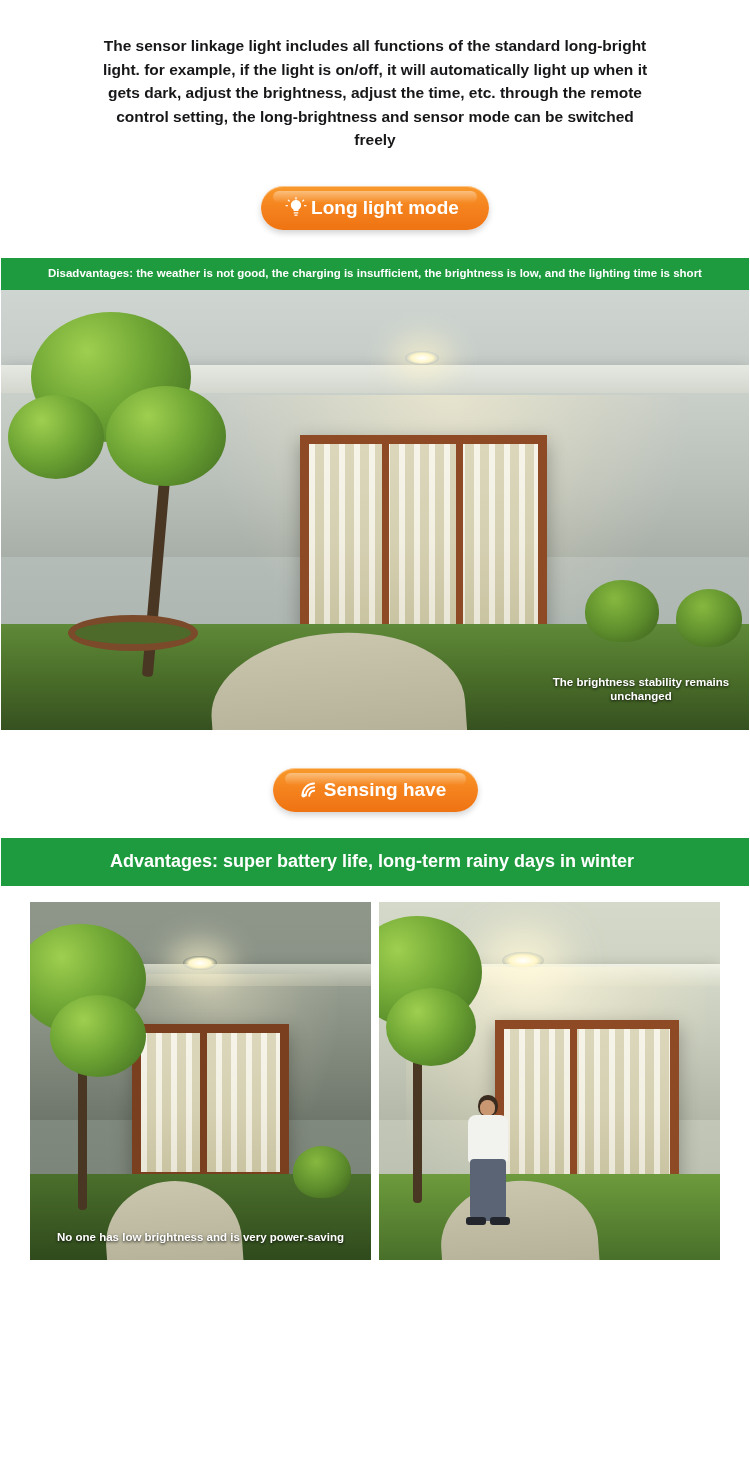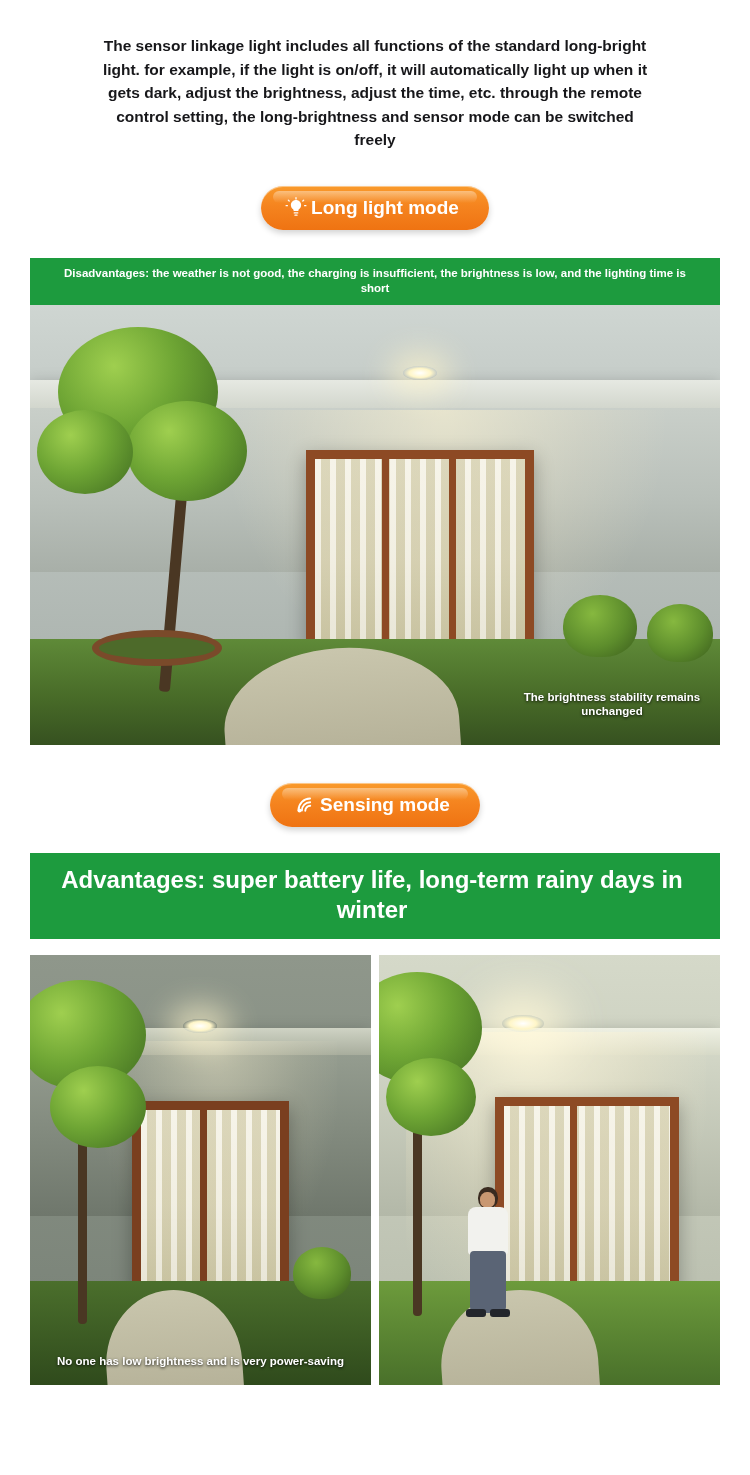--- a/index.html
+++ b/index.html
@@ -82,28 +82,28 @@
     color: #ffffff;
     text-align: center;
     font-weight: bold;
   }
   .banner.small {
     font-size: 11.5px;
     line-height: 1.3;
     padding: 8px 26px 9px 26px;
   }
   .banner.large {
-    font-size: 24px;
+    font-size: 18px;
     line-height: 1.25;
     padding: 12px 10px 14px 4px;
   }
 
   
   .block {
-    width: 690px;
+    width: 748px;
     margin: 16px auto;
   }
   .block.section-long { margin-top: 28px; }
   .block.section-sense { margin-top: 0; }
 
   
   .scene {
     position: relative;
     width: 100%;
     overflow: hidden;
@@ -207,21 +207,21 @@
   }
   .caption.hero { right: 18px; bottom: 26px; width: 180px; }
 
   
   .dual {
     display: flex;
     gap: 8px;
     width: 690px;
     margin: 0 auto;
   }
-  .dual .scene { height: 430px; width: 50%; }
+  .dual .scene { height: 358px; width: 50%; }
   .caption.pane { left: 0; right: 0; bottom: 16px; }
 
   .person {
     position: absolute;
   }
   .person .head { position: absolute; width: 20px; height: 22px; border-radius: 48%; background: #3a2b20; left: 10px; top: 0; }
   .person .face { position: absolute; width: 15px; height: 16px; border-radius: 46%; background: #c99872; left: 12px; top: 5px; }
   .person .shirt { position: absolute; width: 40px; height: 48px; background: #f2f2ee; left: 0; top: 20px; border-radius: 8px 8px 4px 4px; }
   .person .pants { position: absolute; width: 36px; height: 62px; background: #5a6475; left: 2px; top: 64px; border-radius: 4px 4px 6px 6px; }
   .person .shoe { position: absolute; width: 20px; height: 8px; background: #23262c; border-radius: 3px; top: 122px; }
@@ -295,21 +295,21 @@
       <span class="ico">
         <svg width="22" height="22" viewBox="0 0 24 24">
           <g fill="none" stroke="#ffffff" stroke-width="2.1" stroke-linecap="round">
             <path d="M5 17.5c0-6.9 5.6-12.5 12.5-12.5"></path>
             <path d="M8.6 18c0-5 4-9 9-9"></path>
             <path d="M12.3 18.3c0-3 2.4-5.4 5.4-5.4"></path>
           </g>
           <circle cx="6" cy="18" r="2.2" fill="#ffffff"></circle>
         </svg>
       </span>
-      <span>Sensing mode</span>
+      <span>Sensing have</span>
     </div>
   </div>
 
   <div class="block section-sense" style="margin-top:26px;">
     <div class="banner large">Advantages: super battery life, long-term rainy days in winter</div>
   </div>
 
   <div class="dual" style="margin-top:8px;">
 
     <div class="scene">

